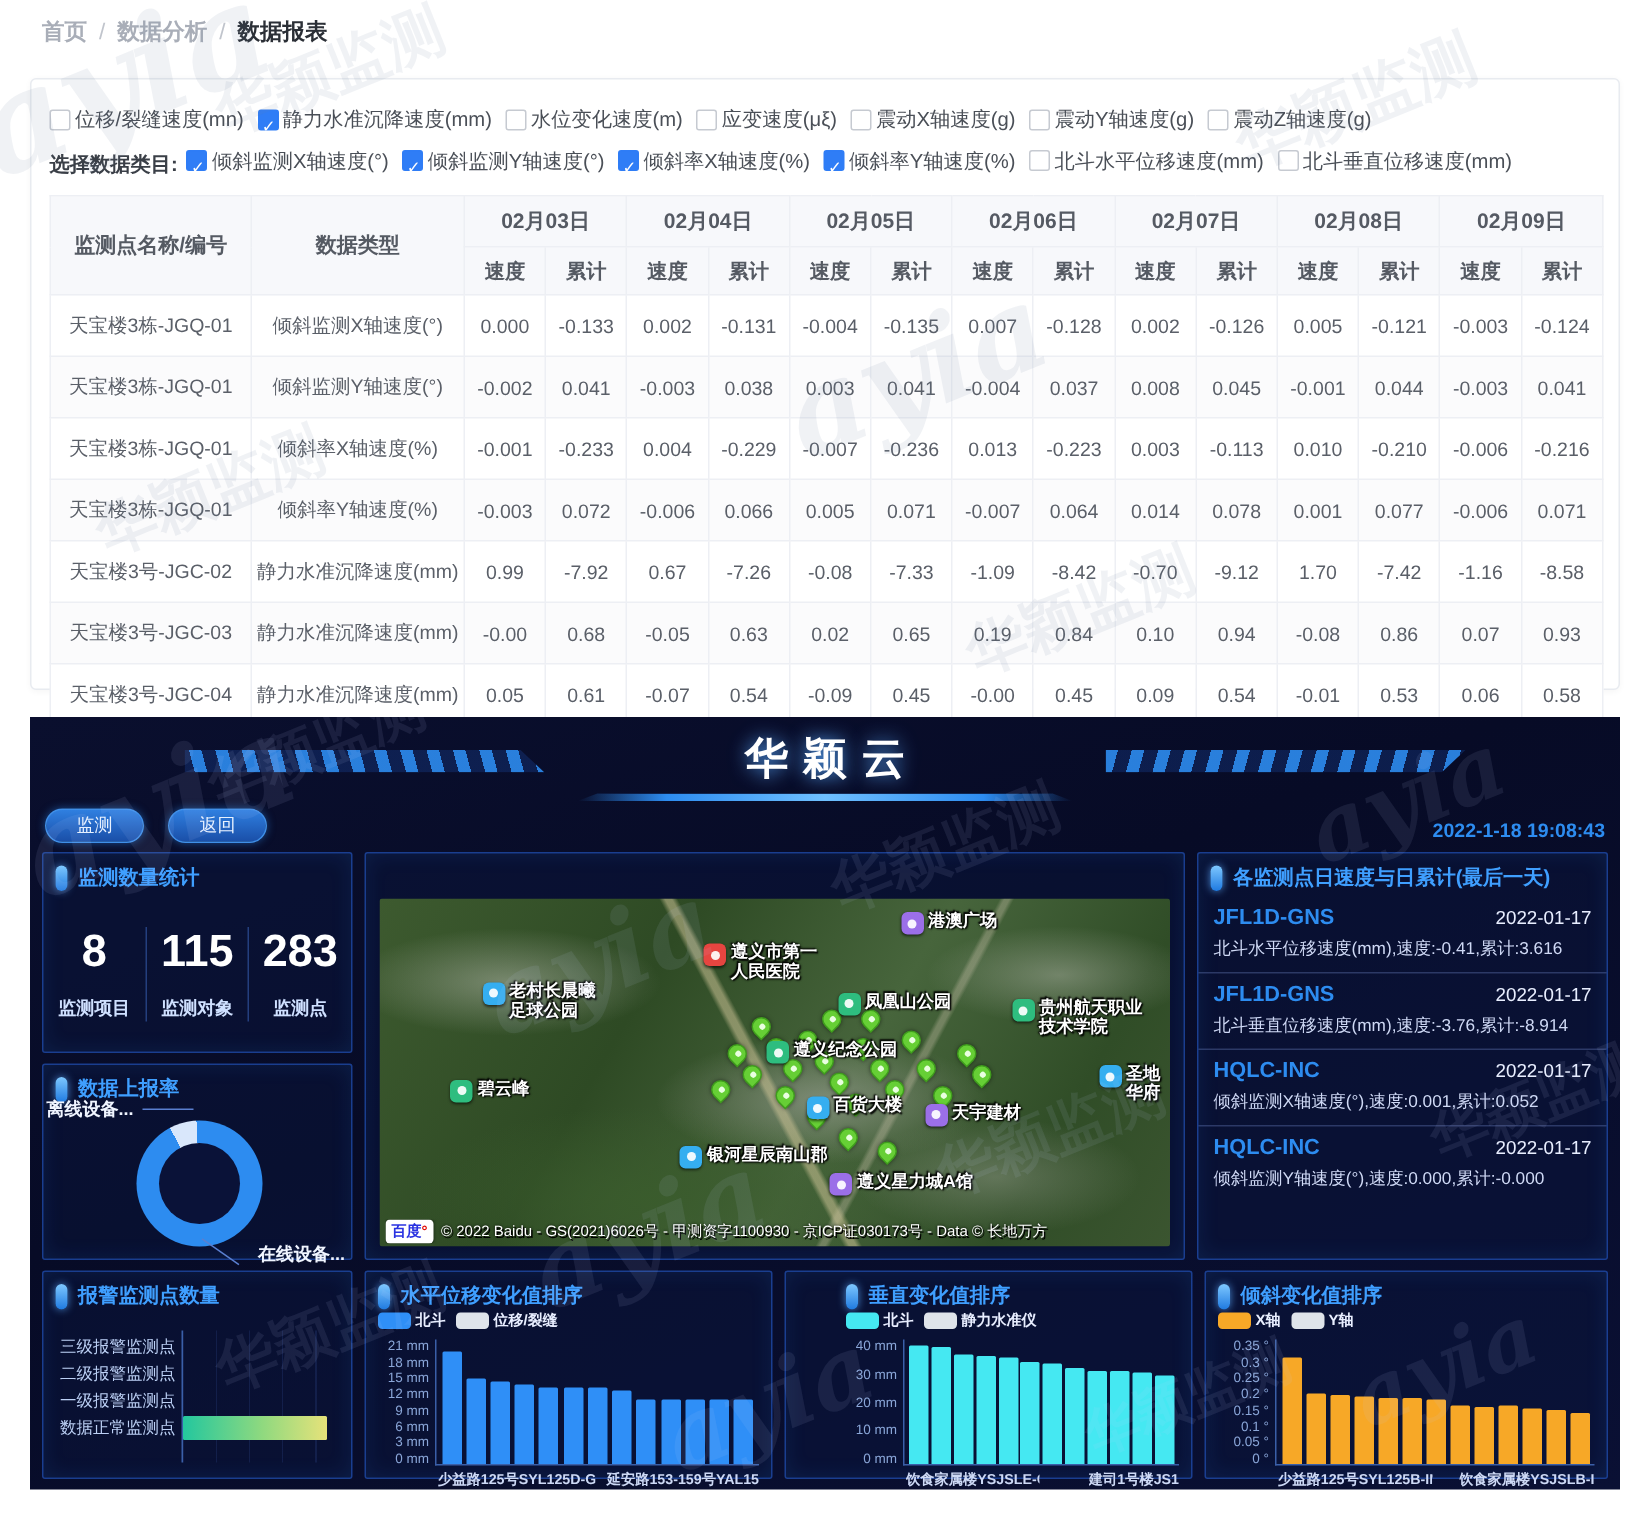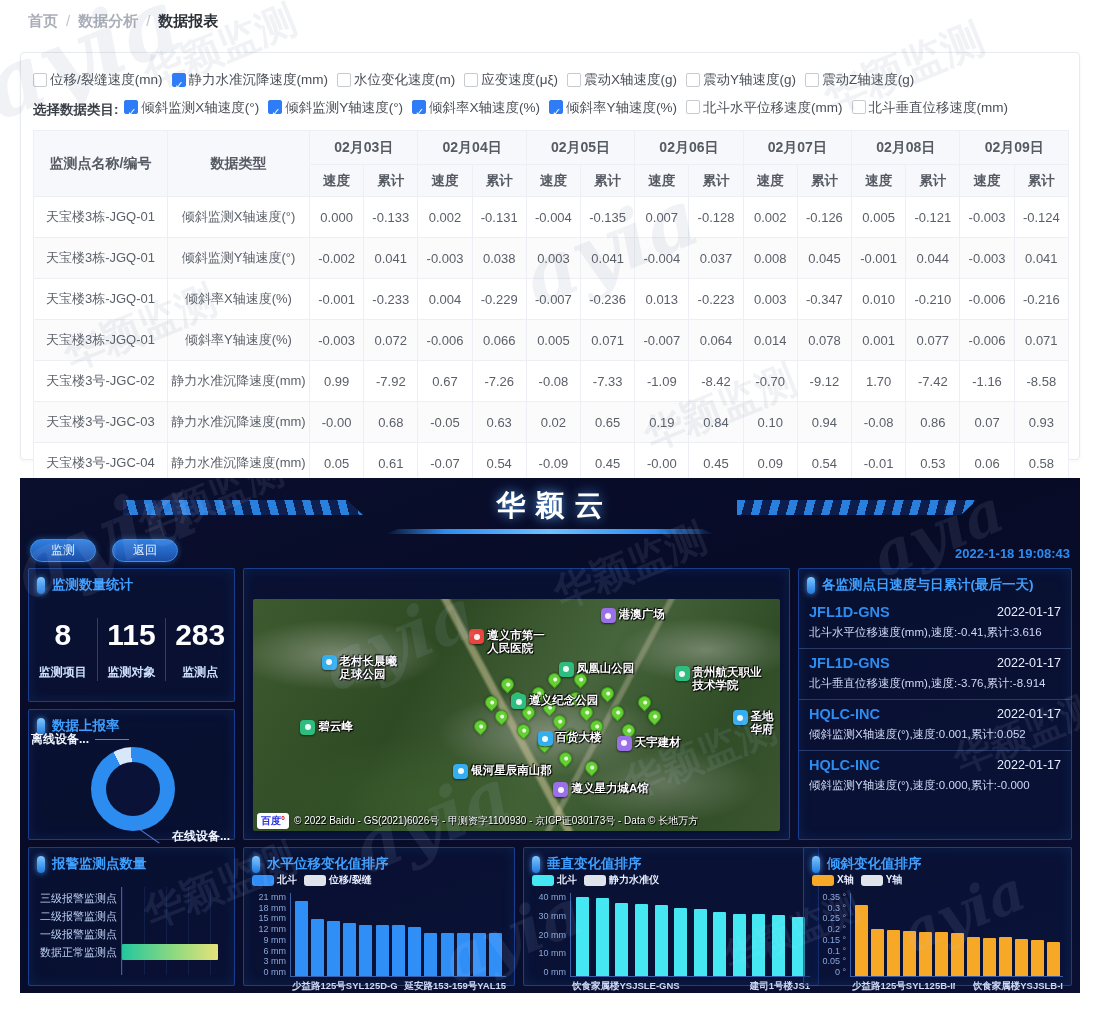--- a/index.html
+++ b/index.html
@@ -253,21 +253,21 @@
             <td>倾斜率X轴速度(%)</td>
             <td>-0.001</td>
             <td>-0.233</td>
             <td>0.004</td>
             <td>-0.229</td>
             <td>-0.007</td>
             <td>-0.236</td>
             <td>0.013</td>
             <td>-0.223</td>
             <td>0.003</td>
-            <td>-0.347</td>
+            <td>-0.113</td>
             <td>0.010</td>
             <td>-0.210</td>
             <td>-0.006</td>
             <td>-0.216</td>
           </tr>
           <tr>
             <td>天宝楼3栋-JGQ-01</td>
             <td>倾斜率Y轴速度(%)</td>
             <td>-0.003</td>
             <td>0.072</td>
@@ -577,21 +577,21 @@
             <div class="bar" style="height: 52.381%; background: rgb(47, 143, 247);"></div>
             <div class="bar" style="height: 52.381%; background: rgb(47, 143, 247);"></div>
           </div>
       </div>
       <div class="xlabels">
           <span class="xlabel">少益路125号SYL125D-GNS</span>
           <span class="xlabel">延安路153-159号YAL15</span>
         </div>
     </div>
 
-    <div class="panel chart-panel" id="chart2" style="left:503px;top:369px;width:296px;height:139px;">
+    <div class="panel chart-panel" id="chart2" style="left:503px;top:369px;width:272px;height:139px;padding-left:32px;">
       <div class="chart-head">
         <div class="ptitle" style="padding:0;">
           <span class="pill"></span>
           <span class="ptext">垂直变化值排序</span>
         </div>
         <div class="legend">
             <span class="lg-item">
               <span class="lg-swatch" style="background: rgb(69, 232, 242);"></span>
               <span class="lg-label">北斗</span>
             </span>

